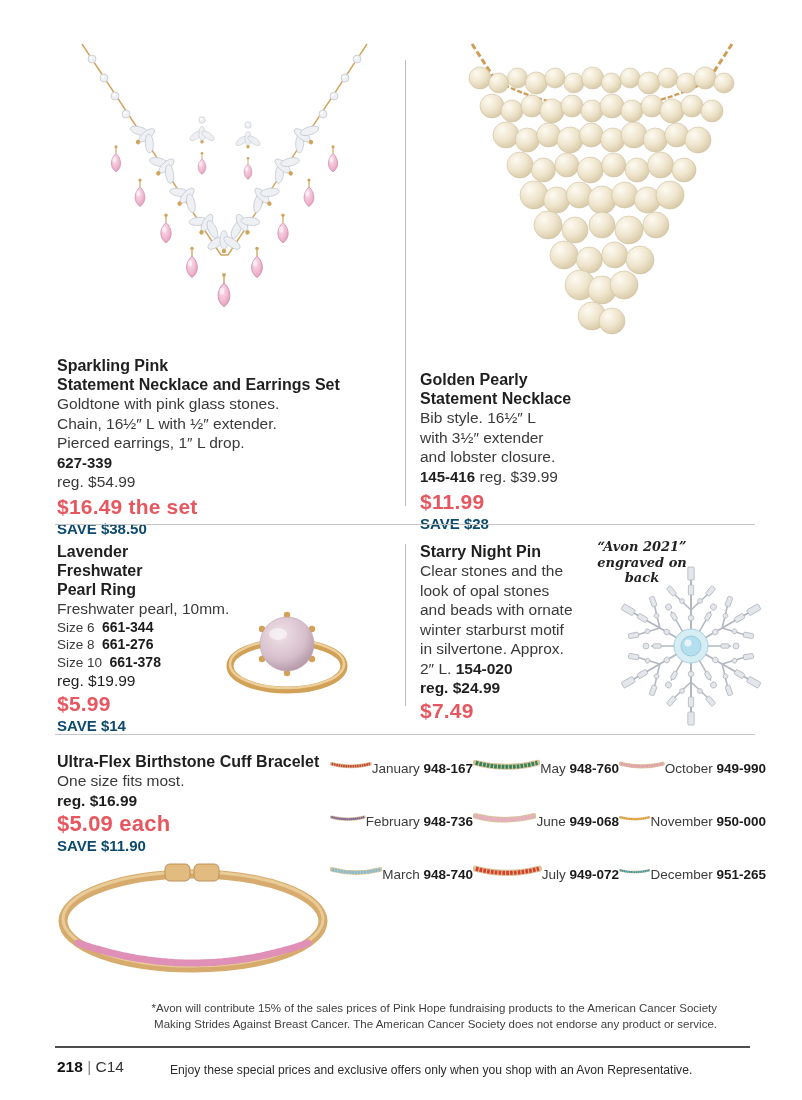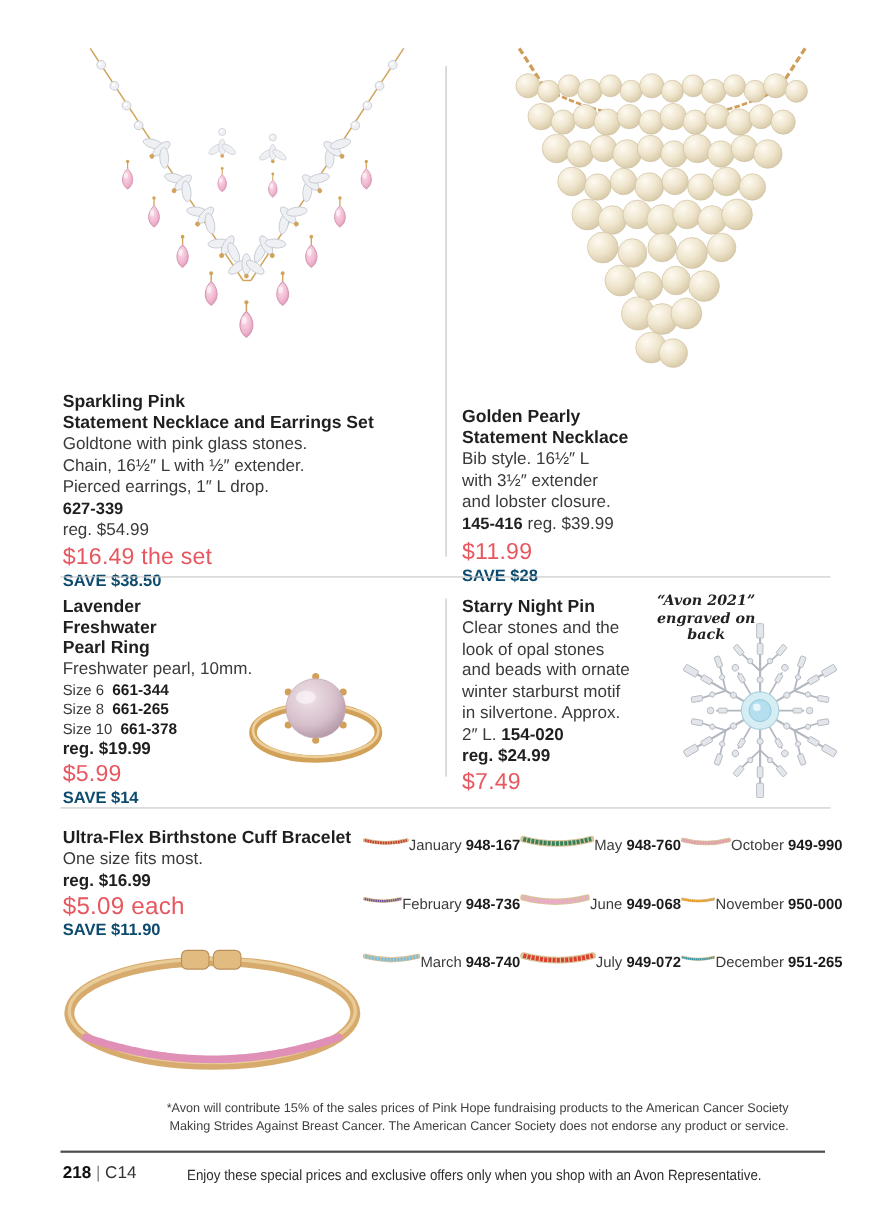--- a/index.html
+++ b/index.html
@@ -9,21 +9,21 @@
   .abs{position:absolute;}
   
   .hdiv{position:absolute;height:1px;background:#c6c6c6;}
   .vdiv{position:absolute;width:1px;background:#bdbdbd;}
   .hdiv-dark{position:absolute;height:2px;background:#4d4d4d;}
   
   .ptitle{font-size:16px;line-height:19px;font-weight:bold;color:#1f1f1f;}
   .pbody{font-size:15.5px;line-height:19.5px;color:#3a3a3a;}
   .pcode{font-size:15px;line-height:19px;font-weight:bold;color:#1f1f1f;}
   .preg{font-size:15.5px;line-height:20px;color:#3a3a3a;}
-  .pprice{font-size:21px;line-height:25px;font-weight:normal;color:#e7575f;letter-spacing:.2px;}
+  .pprice{font-size:21px;line-height:25px;font-weight:bold;color:#e7575f;letter-spacing:.2px;}
   .psave{font-size:15px;line-height:19px;font-weight:bold;color:#0c4a6e;}
   .sizerow{font-size:13.5px;line-height:17.5px;color:#3a3a3a;}
   .sizerow b{font-size:14px;color:#1b1b1b;}
   .caption{font-family:"DejaVu Serif",serif;font-style:italic;font-weight:bold;
            font-size:13px;line-height:15.5px;color:#222;text-align:center;}
   
   .bgrid{position:absolute;left:330px;top:736px;width:436px;
          display:grid;grid-template-columns:143px 146px 147px;row-gap:26px;}
   .cell{display:flex;flex-direction:row;align-items:center;}
   .cell svg{width:104px;height:27px;display:block;}
@@ -234,27 +234,27 @@
     <div class="ptitle">Lavender</div>
     <div class="ptitle">Freshwater</div>
     <div class="ptitle">Pearl Ring</div>
     <div class="pbody">Freshwater pearl, 10mm.</div>
     <div class="sizerow">
       <span>Size 6</span>&nbsp;
       <b>661-344</b>
     </div>
     <div class="sizerow">
       <span>Size 8</span>&nbsp;
-      <b>661-265</b>
+      <b>661-276</b>
     </div>
     <div class="sizerow">
       <span>Size 10</span>&nbsp;
       <b>661-378</b>
     </div>
-    <div class="preg" style="font-weight:bold;color:#1f1f1f">reg. $19.99</div>
+    <div class="preg" style="font-weight:normal;color:#1f1f1f">reg. $19.99</div>
     <div class="pprice">$5.99</div>
     <div class="psave">SAVE $14</div>
   </div>
 
   <svg class="abs" style="left:212px;top:590px" width="150" height="96" viewBox="0 0 150 96">
     <ellipse cx="75" cy="60" rx="57" ry="24" fill="none" stroke="#d2a158" stroke-width="7"></ellipse>
     <ellipse cx="75" cy="58" rx="57" ry="24" fill="none" stroke="#eccf9a" stroke-width="2.5"></ellipse>
     <circle cx="75" cy="9" r="3.2" fill="#d2a158"></circle>
       <circle cx="100" cy="23" r="3.2" fill="#d2a158"></circle>
     <circle cx="100" cy="53" r="3.2" fill="#d2a158"></circle>

